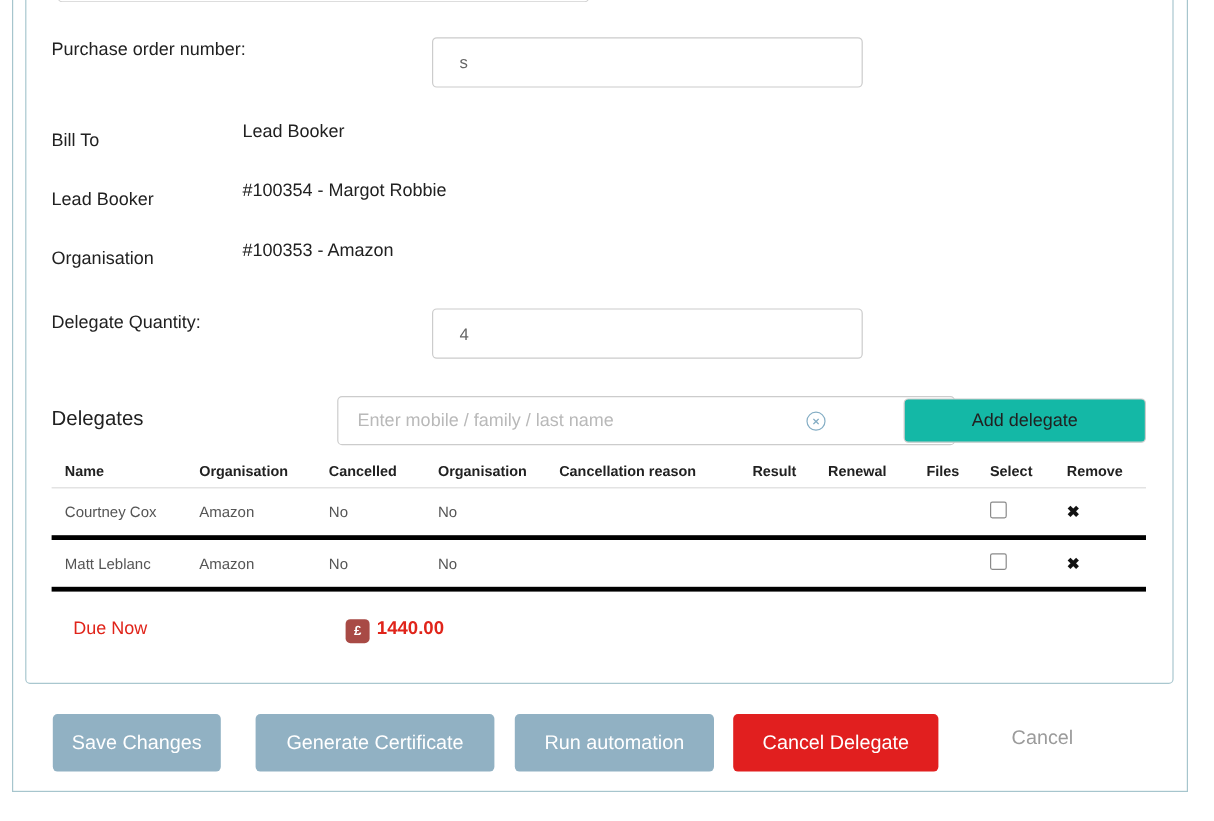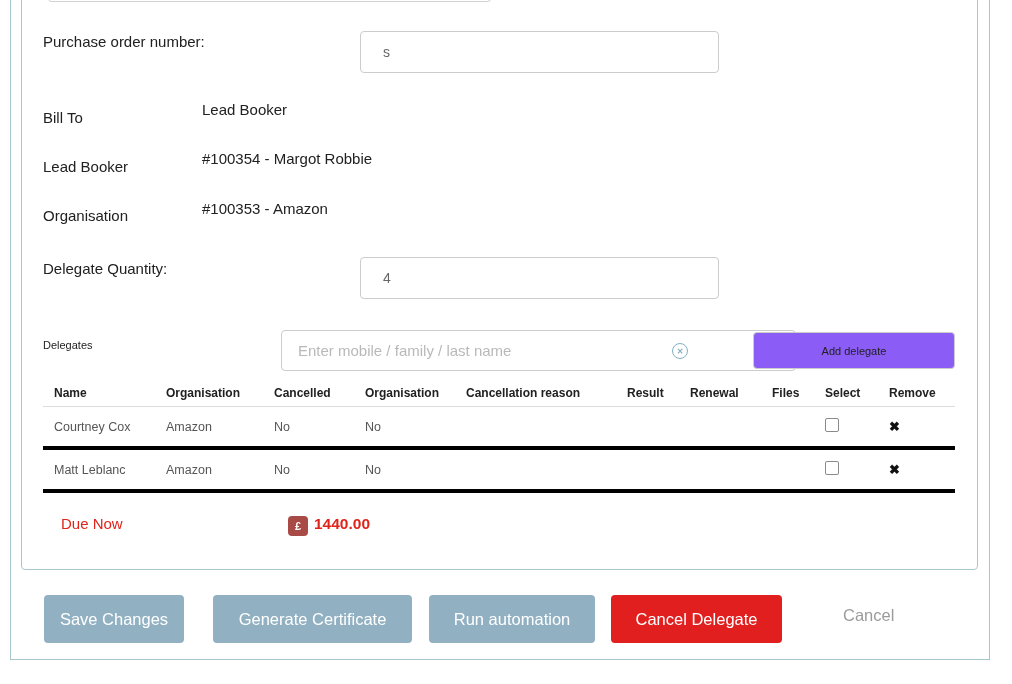--- a/index.html
+++ b/index.html
@@ -31,24 +31,24 @@
   .search-input { padding-left:16px; font-size:15px; }
   .search-input::placeholder { color:#b9b9b9; opacity:1; }
   .clear-icon {
     position:absolute; left:672px; top:343px; width:16px; height:16px;
     border:1.5px solid #85aec5; border-radius:50%; color:#85aec5;
     display:flex; align-items:center; justify-content:center;
     font-size:8px; font-weight:bold; cursor:pointer; background:#fff;
   }
   .add-delegate-btn {
     position:absolute; left:753px; top:332px; width:202px; height:37px;
-    background:#8b5cf6; border:1px solid #ccc; border-radius:4px;
-    font-family:"Liberation Sans", sans-serif; font-size:11px; color:#212121; cursor:pointer;
+    background:#14b8a6; border:1px solid #ccc; border-radius:4px;
+    font-family:"Liberation Sans", sans-serif; font-size:15px; color:#212121; cursor:pointer;
   }
-  .heading { position:absolute; left:43px; top:339px; font-size:11px; color:#212121; }
+  .heading { position:absolute; left:43px; top:339px; font-size:17px; color:#212121; }
 
   
   .dtable { position:absolute; left:43px; top:379px; width:912px; }
   .trow {
     display:grid; align-items:center; padding-left:11px;
     grid-template-columns:112px 108px 91px 101px 161px 63px 82px 53px 64px 66px;
   }
   .trow.head { height:28px; border-bottom:1px solid #dcdcdc; }
   .trow.head > div { font-size:12px; font-weight:bold; color:#212121; }
   .trow.body { height:43px; border-bottom:4px solid #000000; }

